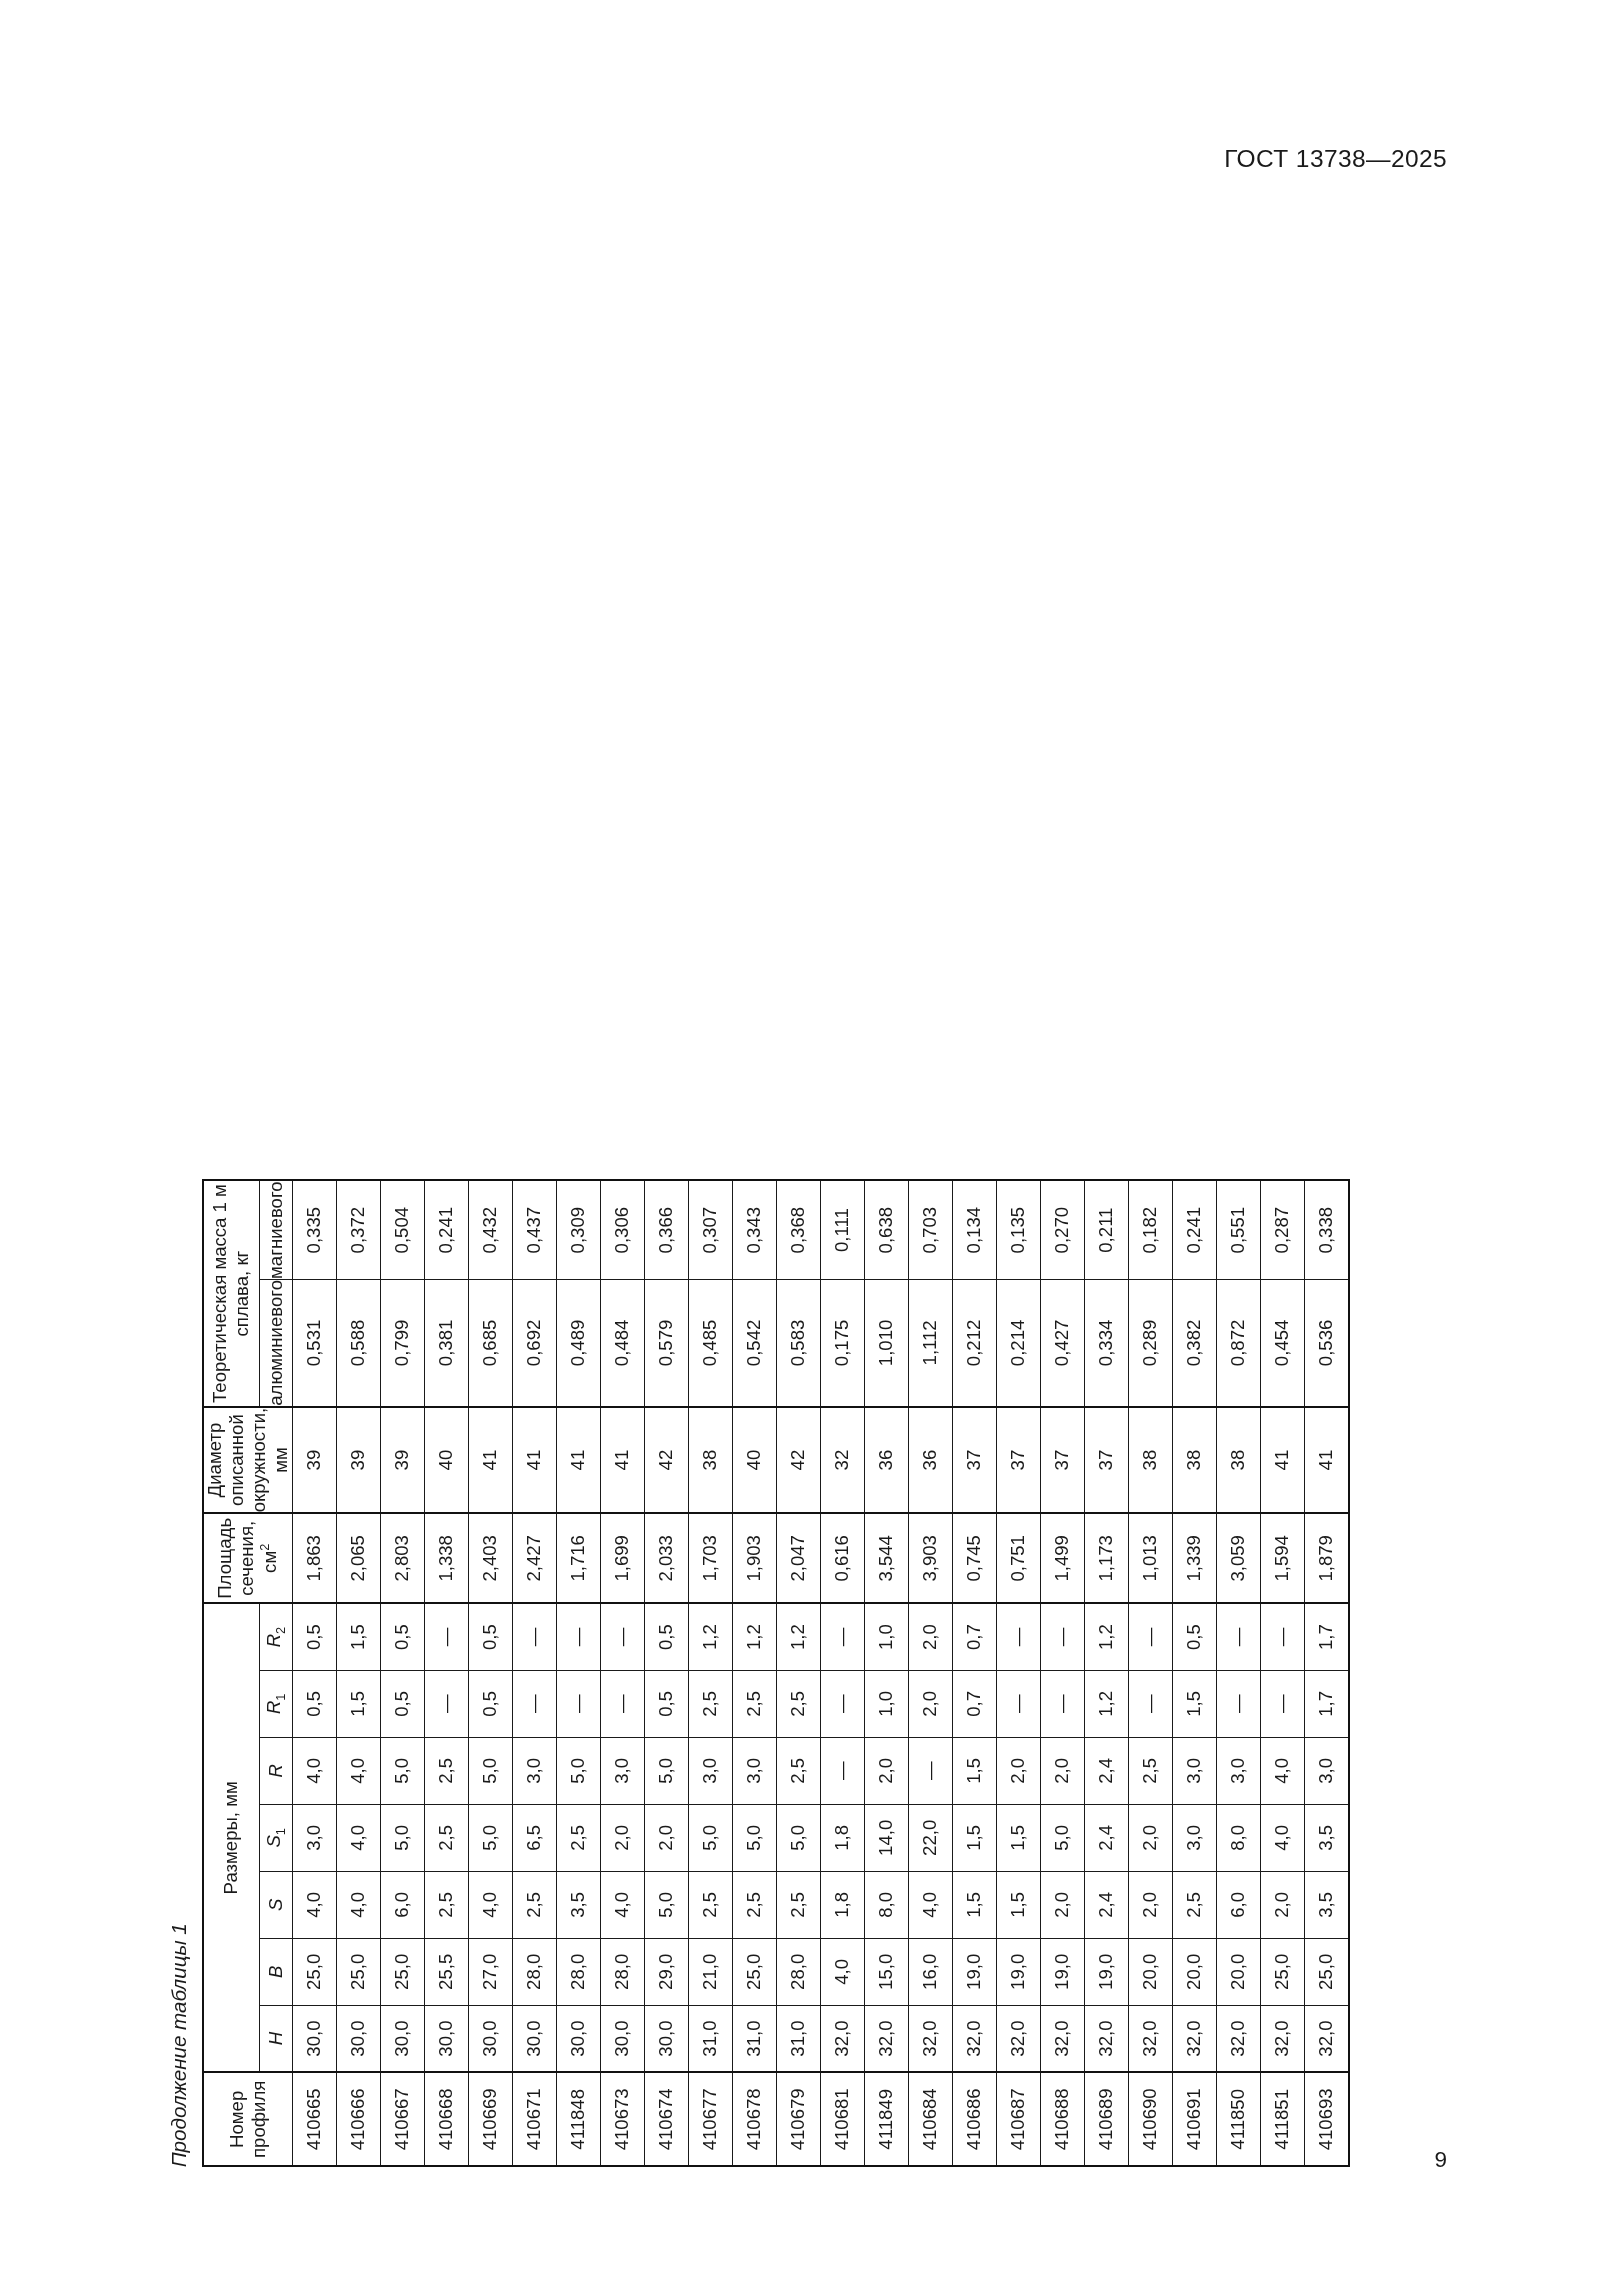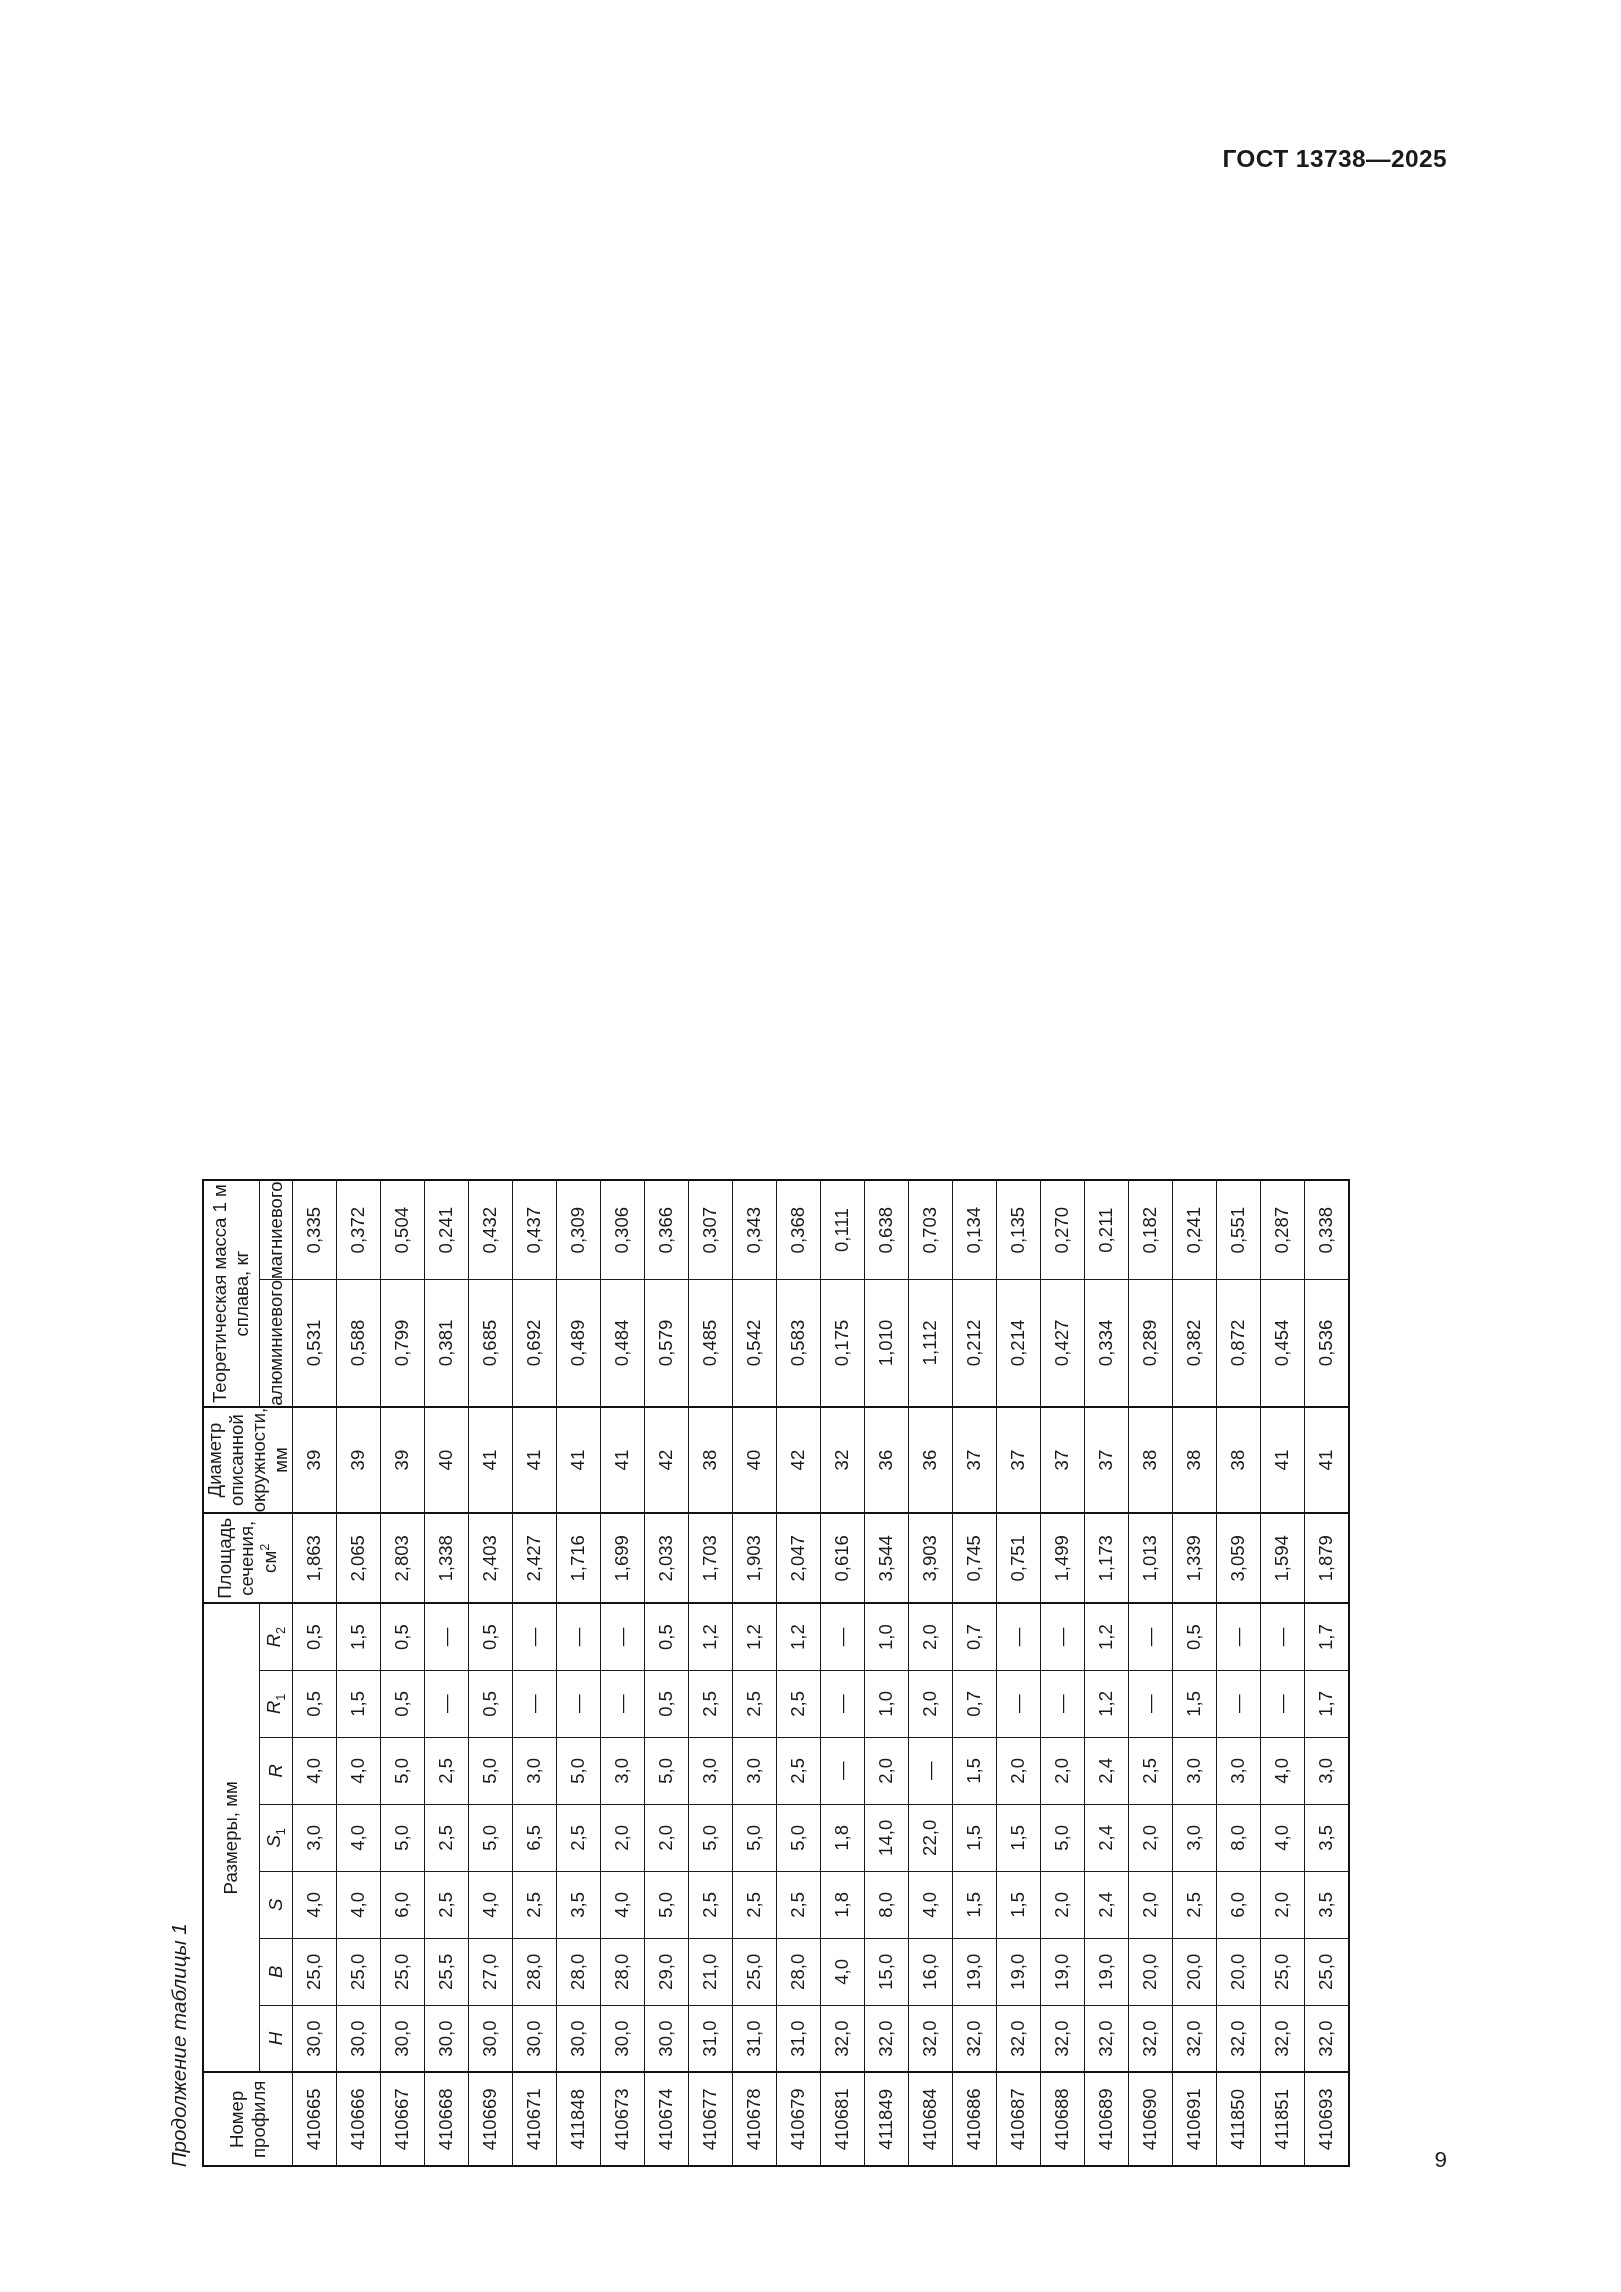--- a/index.html
+++ b/index.html
@@ -8,21 +8,21 @@
     background:#ffffff;
     font-family:"Liberation Sans", sans-serif;
     color:#1a1a1a;
     position:relative;
     overflow:hidden;
   }
   .page-header{
     position:absolute;
     top:145px; right:174px;
     font-size:24.5px;
-    font-weight:bold;
+    font-weight:normal;
     letter-spacing:0.4px;
     white-space:nowrap;
   }
   .page-number{
     position:absolute;
     bottom:120px; right:174px;
     font-size:22.5px;
   }
 
   

